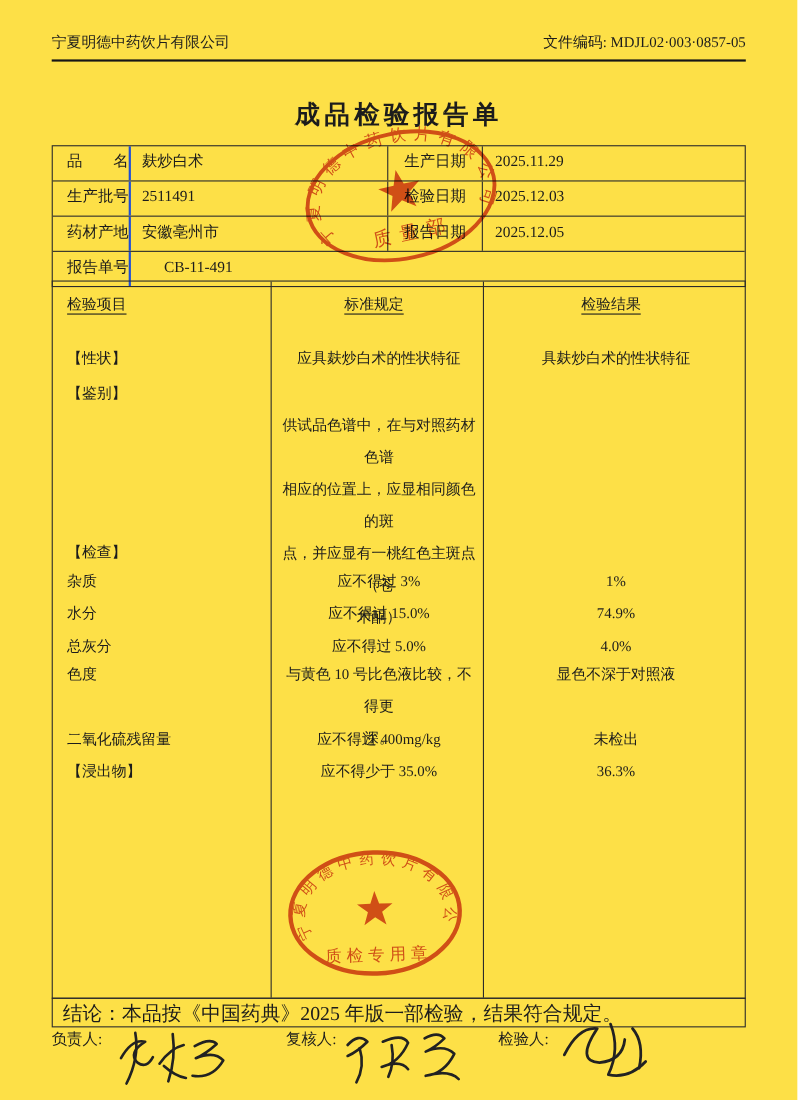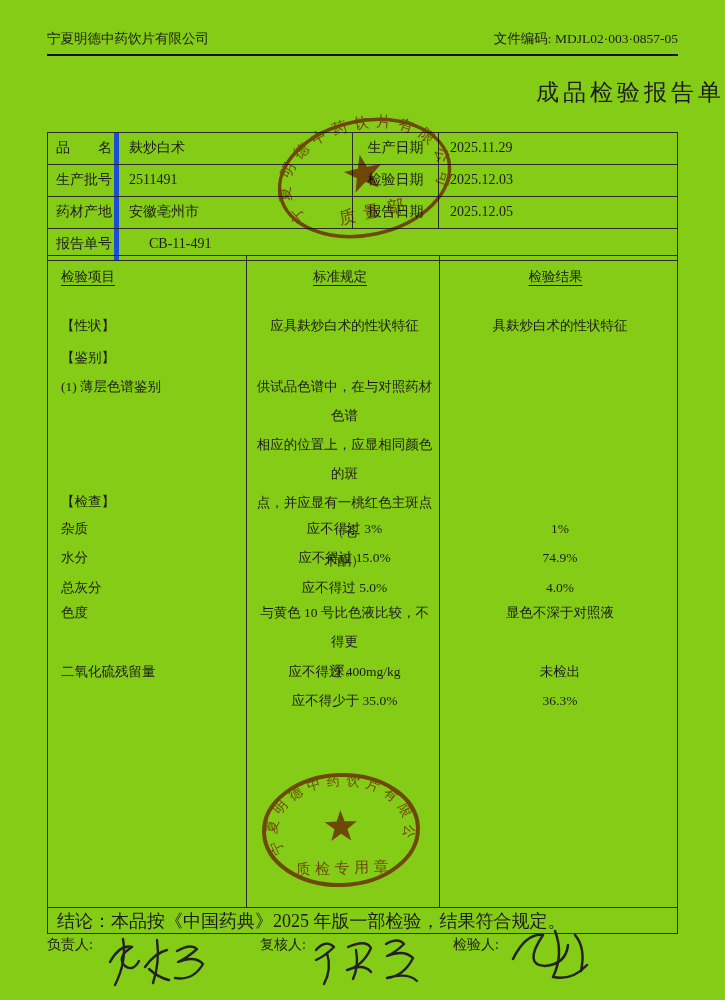--- a/index.html
+++ b/index.html
@@ -1,29 +1,29 @@
 <!DOCTYPE html>
 <html><head>
 <meta charset="utf-8">
 <style>
   html,body{margin:0;padding:0;background:#fff;}
-  .sheet{position:relative;width:725px;height:1000px;background:#84cc16;overflow:hidden;
+  .sheet{position:relative;width:725px;height:1000px;background:#fde047;overflow:hidden;
          font-family:"Liberation Serif","DejaVu Serif",serif;color:#1c1c1c;}
   
   .hdr-company{position:absolute;left:47px;top:30px;font-size:13.5px;}
   .hdr-code{position:absolute;right:47px;top:30px;font-size:13.5px;}
   .hdr-rule{position:absolute;left:47px;top:54px;width:631px;height:2px;background:#161616;}
-  .doc-title{position:absolute;left:0;top:77px;width:100%;text-align:right;
-             font-size:23px;font-weight:normal;letter-spacing:4px;}
+  .doc-title{position:absolute;left:0;top:89px;width:100%;text-align:center;
+             font-size:23px;font-weight:bold;letter-spacing:4px;}
   
   .info-table{position:absolute;left:47px;top:132px;width:631px;border:1px solid #2b2b2b;box-sizing:border-box;}
   .irow{display:flex;height:31px;line-height:30px;border-bottom:1px solid #2b2b2b;font-size:14px;}
   .irow:last-child{border-bottom:none;gap:20px;}
   .ic{box-sizing:border-box;overflow:hidden;white-space:nowrap;}
-  .ic-label{width:71px;padding-left:8px;border-right:5px solid #1d4ed8;}
+  .ic-label{width:71px;padding-left:8px;border-right:2px solid #1d4ed8;text-align:right;}
   .ic-value{width:234px;padding-left:10px;border-right:1px solid #2b2b2b;}
   .ic-value-wide{flex:1;padding-left:10px;}
   .ic-dlabel{width:86px;text-align:center;border-right:1px solid #2b2b2b;}
   .ic-dvalue{flex:1;padding-left:11px;}
   
   .main-table{position:absolute;left:47px;top:255px;width:631px;height:653px;
               border:1px solid #2b2b2b;box-sizing:border-box;}
   .mcol{position:absolute;top:0;height:100%;box-sizing:border-box;}
   .mcol1{left:0;width:199px;border-right:1px solid #2b2b2b;}
   .mcol2{left:199px;width:193px;border-right:1px solid #2b2b2b;}
@@ -83,27 +83,27 @@
       <div class="ic ic-label">报告单号</div>
       <div class="ic ic-value-wide">CB-11-491</div>
     </div>
   </div>
 
   <div class="main-table">
     <div class="mcol mcol1">
       <div class="cell th rt-h">检验项目</div>
       <div class="cell rt0">【性状】</div>
       <div class="cell rt1">【鉴别】</div>
-      <div class="cell rt2">(1) 薄层色谱鉴别</div>
       <div class="cell rt3">【检查】</div>
       <div class="cell rt4">杂质</div>
       <div class="cell rt5">水分</div>
       <div class="cell rt6">总灰分</div>
       <div class="cell rt7">色度</div>
       <div class="cell rt8">二氧化硫残留量</div>
+      <div class="cell rt9">【浸出物】</div>
     </div>
     <div class="mcol mcol2">
       <div class="cell th th-center rt-h">标准规定</div>
       <div class="cell rt0">应具麸炒白术的性状特征</div>
       <div class="cell rt2">供试品色谱中，在与对照药材色谱
 相应的位置上，应显相同颜色的斑
 点，并应显有一桃红色主斑点（苍
 术酮）</div>
       <div class="cell rt4">应不得过 3%</div>
       <div class="cell rt5">应不得过 15.0%</div>

